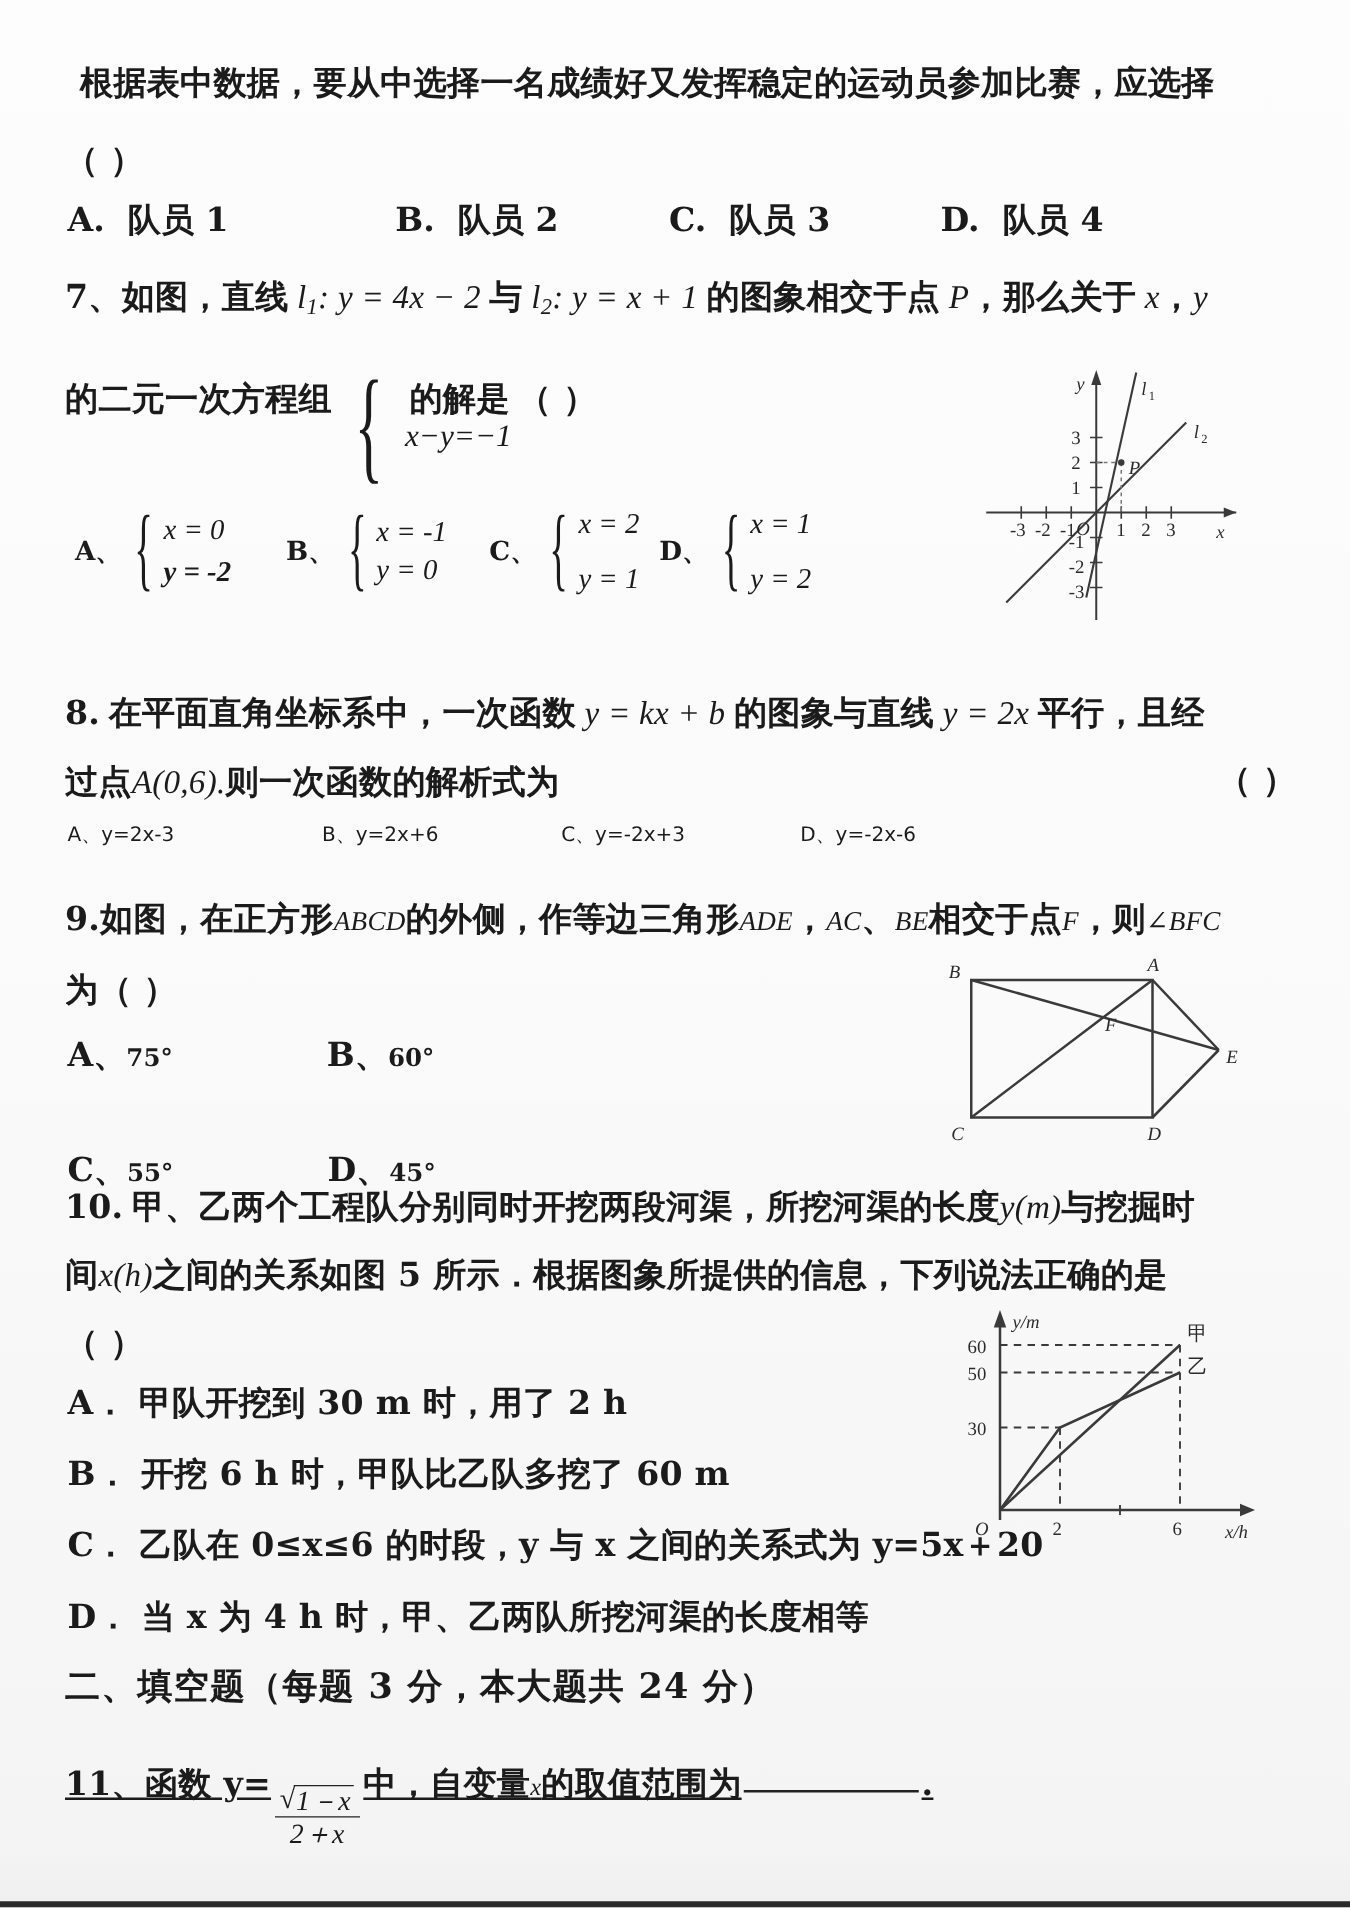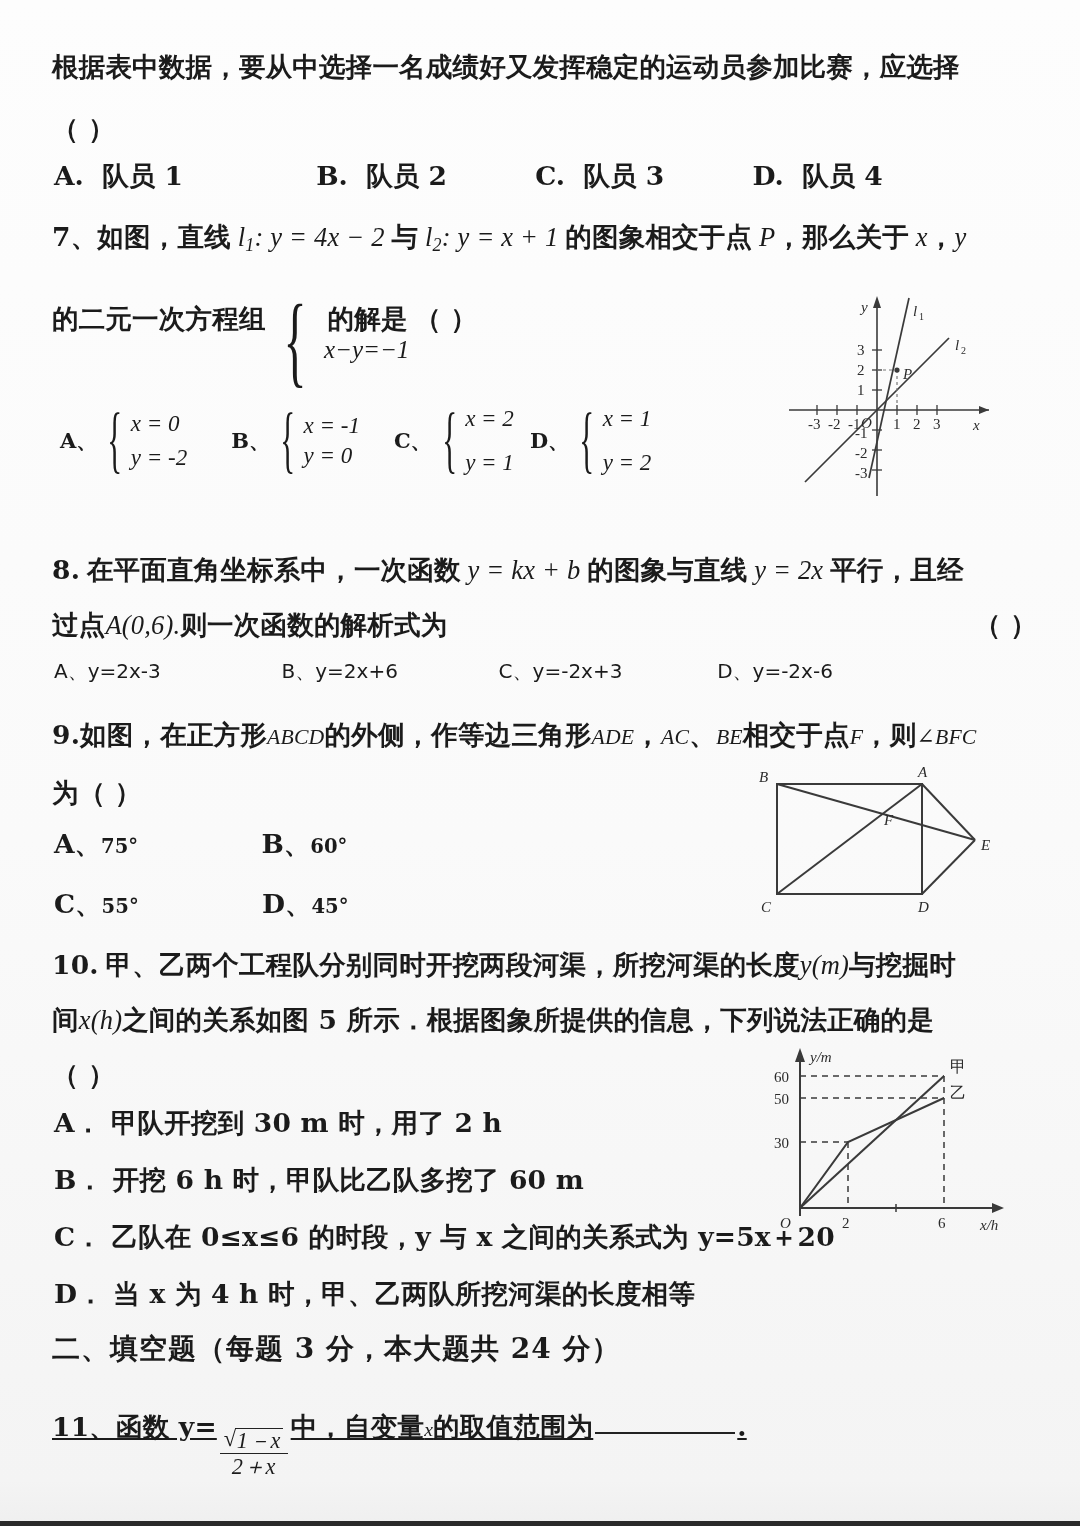--- a/index.html
+++ b/index.html
@@ -68,21 +68,21 @@
 
   svg{display:block;}
   .stroke{stroke:#3a3a3a;fill:none;}
 </style>
 </head>
 <body>
 
 <div id="page">
  <div class="sheet">
 
-  <div class="blk line cn" style="top:42px;left:0;width:990px;">根据表中数据，要从中选择一名成绩好又发挥稳定的运动员参加比赛，应选择</div>
+  <div class="blk line cn" style="top:42px;left:12px;width:990px;">根据表中数据，要从中选择一名成绩好又发挥稳定的运动员参加比赛，应选择</div>
   <div class="blk line cn" style="top:104px;left:0;">（        ）</div>
 
   <div class="opts" style="top:158px;left:2px;">
     <span class="opt cn"><span>A.</span>&nbsp;&nbsp;<span>队员 1</span></span>
     <span style="display:inline-block;width:120px"></span>
     <span class="opt cn"><span>B.</span>&nbsp;&nbsp;<span>队员 2</span></span>
     <span style="display:inline-block;width:75px"></span>
     <span class="opt cn"><span>C.</span>&nbsp;&nbsp;<span>队员 3</span></span>
     <span style="display:inline-block;width:75px"></span>
     <span class="opt cn"><span>D.</span>&nbsp;&nbsp;<span>队员 4</span></span>
@@ -110,21 +110,21 @@
     <span class="math">x−y=−1</span>
   </div>
 
   <div class="blk" style="top:404px;left:8px;">
     <div style="display:flex;align-items:flex-start;">
       <div style="display:flex;align-items:center;">
         <span style="font-size:21px;" class="cn">A、</span>
         <span class="brace" style="font-size:74px;transform:scaleX(.42) scaleY(1.0);position:relative;top:-2px;">{</span>
         <span class="sysrows" style="margin-left:-4px;">
           <span class="math">x = 0</span>
-          <span class="math" style="margin-top:4px;">y =  -2</span>
+          <span class="math" style="margin-top:4px;font-weight:bold;">y =  -2</span>
         </span>
       </div>
       <div style="width:44px"></div>
       <div style="display:flex;align-items:center;">
         <span style="font-size:21px;" class="cn">B、</span>
         <span class="brace" style="font-size:74px;transform:scaleX(.42) scaleY(1.0);position:relative;top:-2px;">{</span>
         <span class="sysrows" style="margin-left:-4px;">
           <span class="math">x = -1</span>
           <span class="math" style="margin-top:0;">y = 0</span>
         </span>
@@ -214,41 +214,41 @@
     <span class="cn">在平面直角坐标系中，一次函数</span>
     <span class="math">y = kx + b</span>
     <span class="cn">的图象与直线</span>
     <span class="math">y = 2x</span>
     <span class="cn">平行，且经</span>
   </div>
   <div class="blk line" style="top:600px;left:0;width:985px;">
     <span class="cn">过点</span><span class="math">A(0,6).</span><span class="cn">则一次函数的解析式为</span>
     <span class="cn" style="float:right;">（        ）</span>
   </div>
-  <div class="opts" style="top:658px;left:2px;font-family:'DejaVu Sans',sans-serif;font-size:20px;">
+  <div class="opts" style="top:658px;left:2px;font-family:'DejaVu Sans',sans-serif;font-size:16px;">
     <span class="opt"><span>A、</span><span>y=2x-3</span></span>
     <span style="display:inline-block;width:108px"></span>
     <span class="opt"><span>B、</span><span>y=2x+6</span></span>
     <span style="display:inline-block;width:88px"></span>
     <span class="opt"><span>C、</span><span>y=-2x+3</span></span>
     <span style="display:inline-block;width:82px"></span>
     <span class="opt"><span>D、</span><span>y=-2x-6</span></span>
   </div>
 
   <div class="blk line" style="top:710px;left:0;">
     <span class="cn">9.</span><span class="cn">如图，在正方形</span><span class="small-it">ABCD</span><span class="cn">的外侧，作等边三角形</span><span class="small-it">ADE</span><span class="cn">，</span><span class="small-it">AC</span><span class="cn">、</span><span class="small-it">BE</span><span class="cn">相交于点</span><span class="small-it">F</span><span class="cn">，则</span><span class="small-it">∠BFC</span>
   </div>
   <div class="blk line cn" style="top:768px;left:0;">为（        ）</div>
 
   <div class="opts" style="top:826px;left:2px;">
     <span class="opt cn"><span>A、</span><span style="font-size:.74em;">75°</span></span>
     <span style="display:inline-block;width:110px"></span>
     <span class="opt cn"><span>B、</span><span style="font-size:.74em;">60°</span></span>
   </div>
-  <div class="opts" style="top:886px;left:2px;">
+  <div class="opts" style="top:918px;left:2px;">
     <span class="opt cn"><span>C、</span><span style="font-size:.74em;">55°</span></span>
     <span style="display:inline-block;width:110px"></span>
     <span class="opt cn"><span>D、</span><span style="font-size:.74em;">45°</span></span>
   </div>
 
   <div class="blk" style="top:762px;left:655px;">
     <svg width="290" height="155" viewBox="0 0 290 155">
 
       <rect x="70" y="22" width="145" height="110" class="stroke" stroke-width="2"></rect>
 

